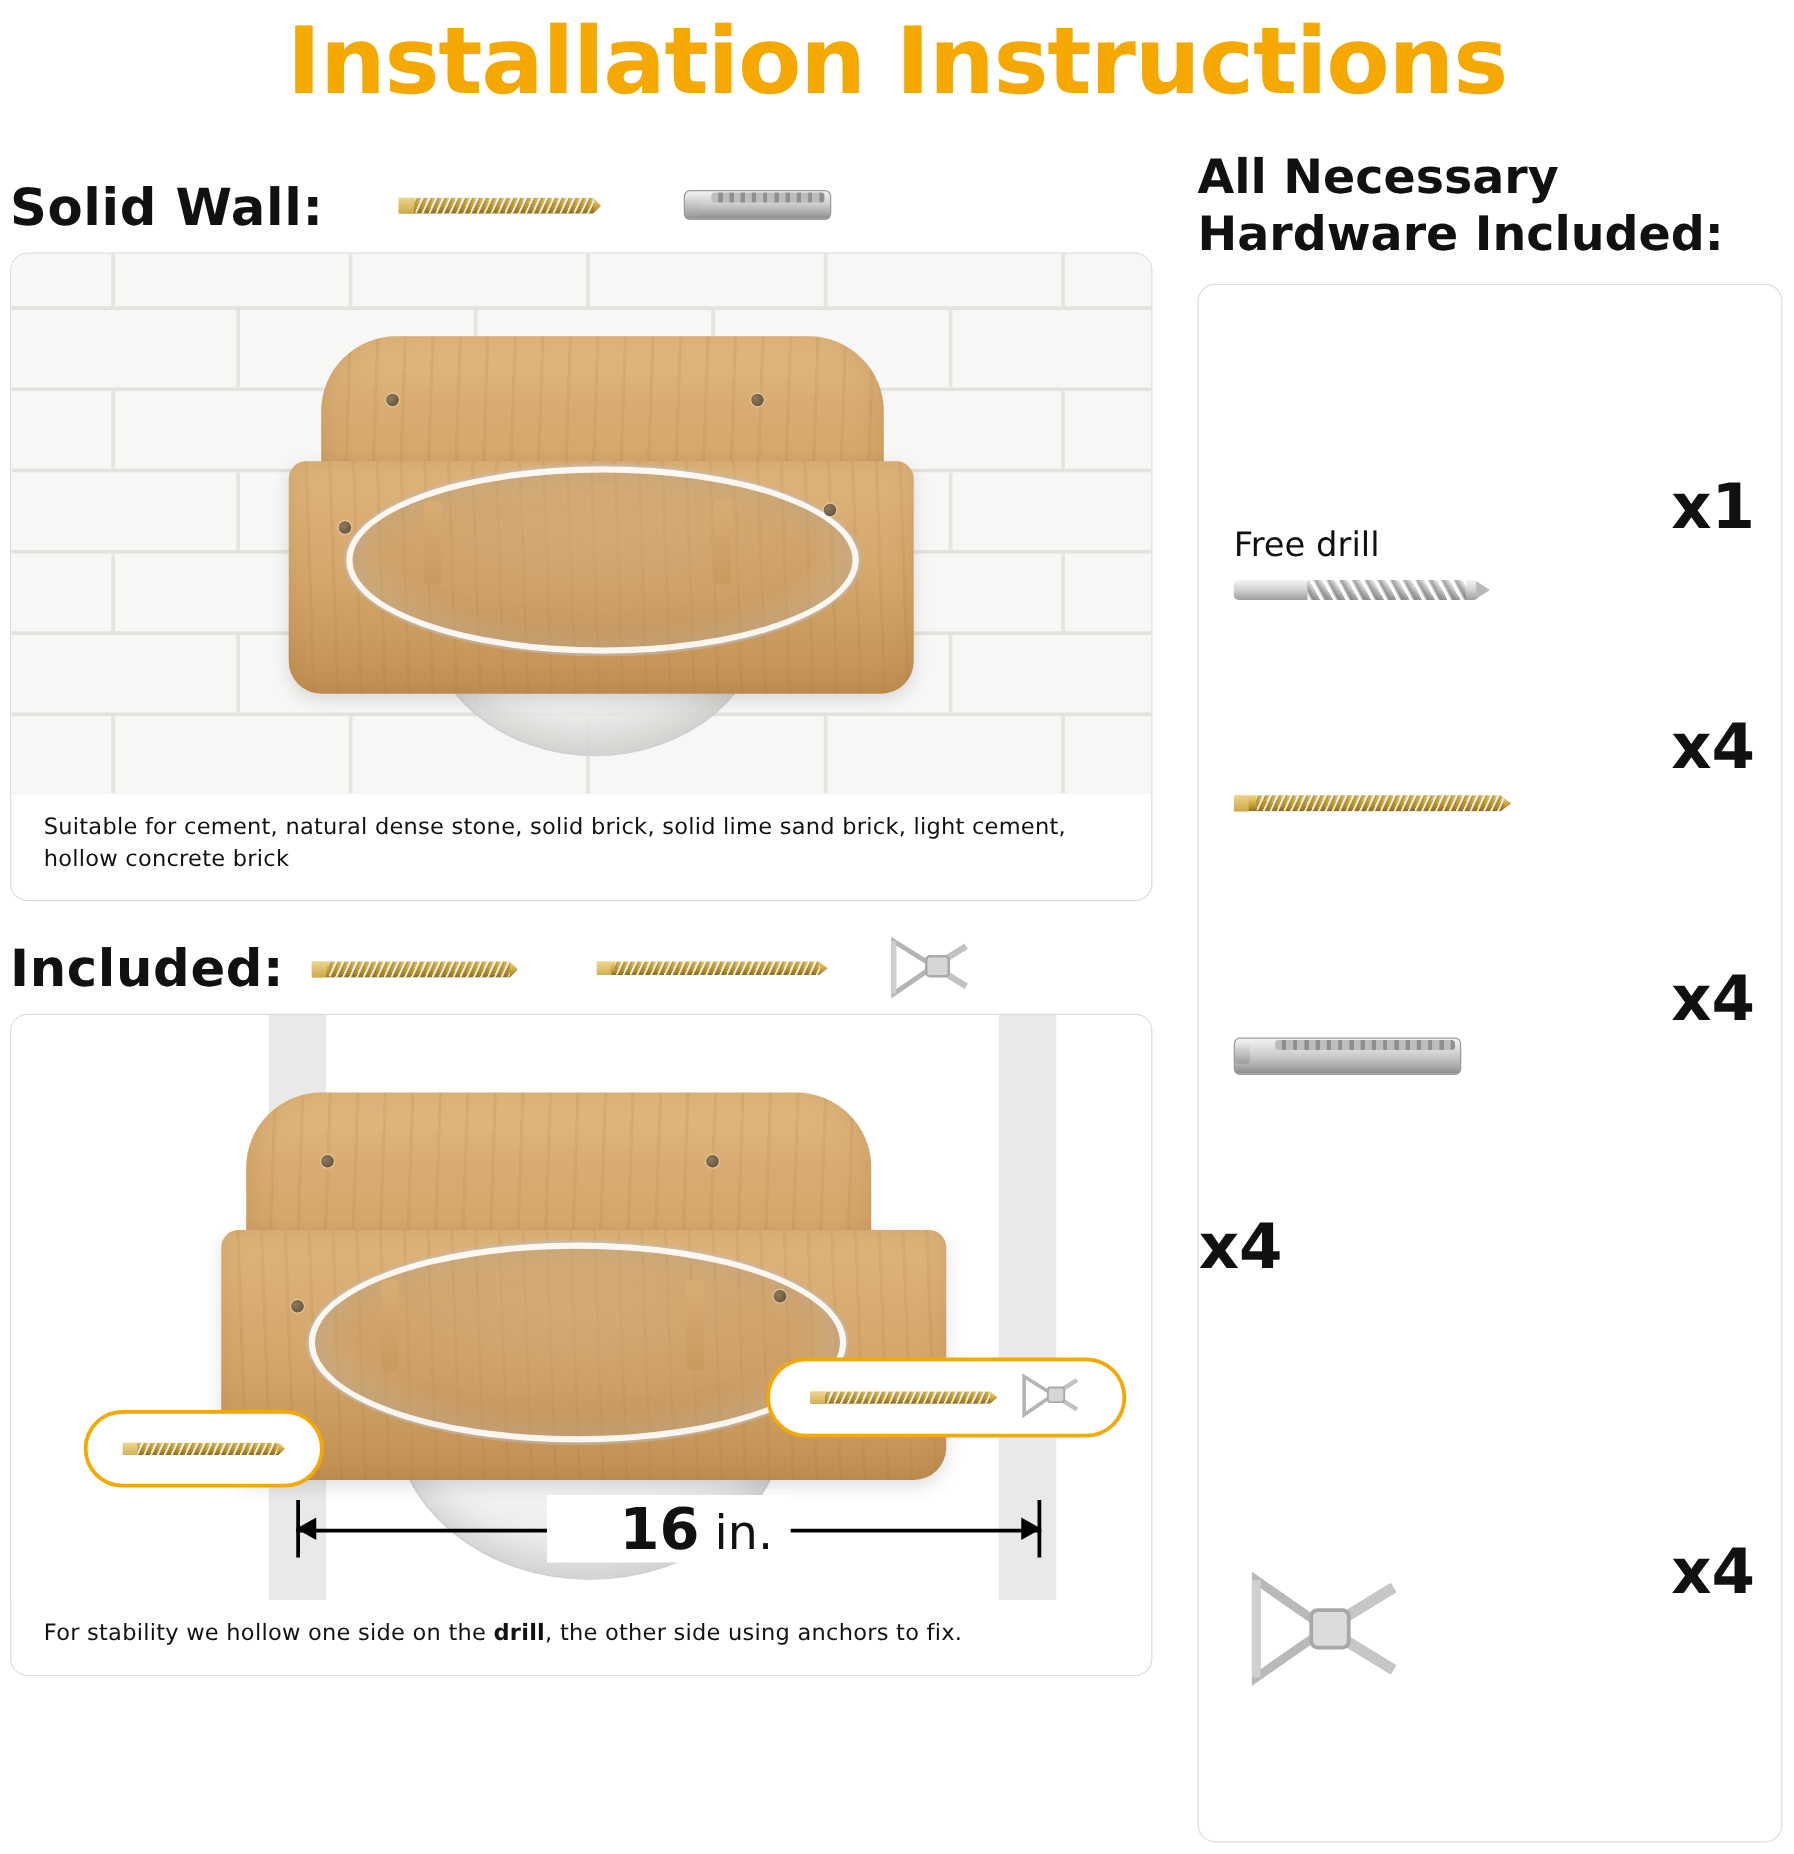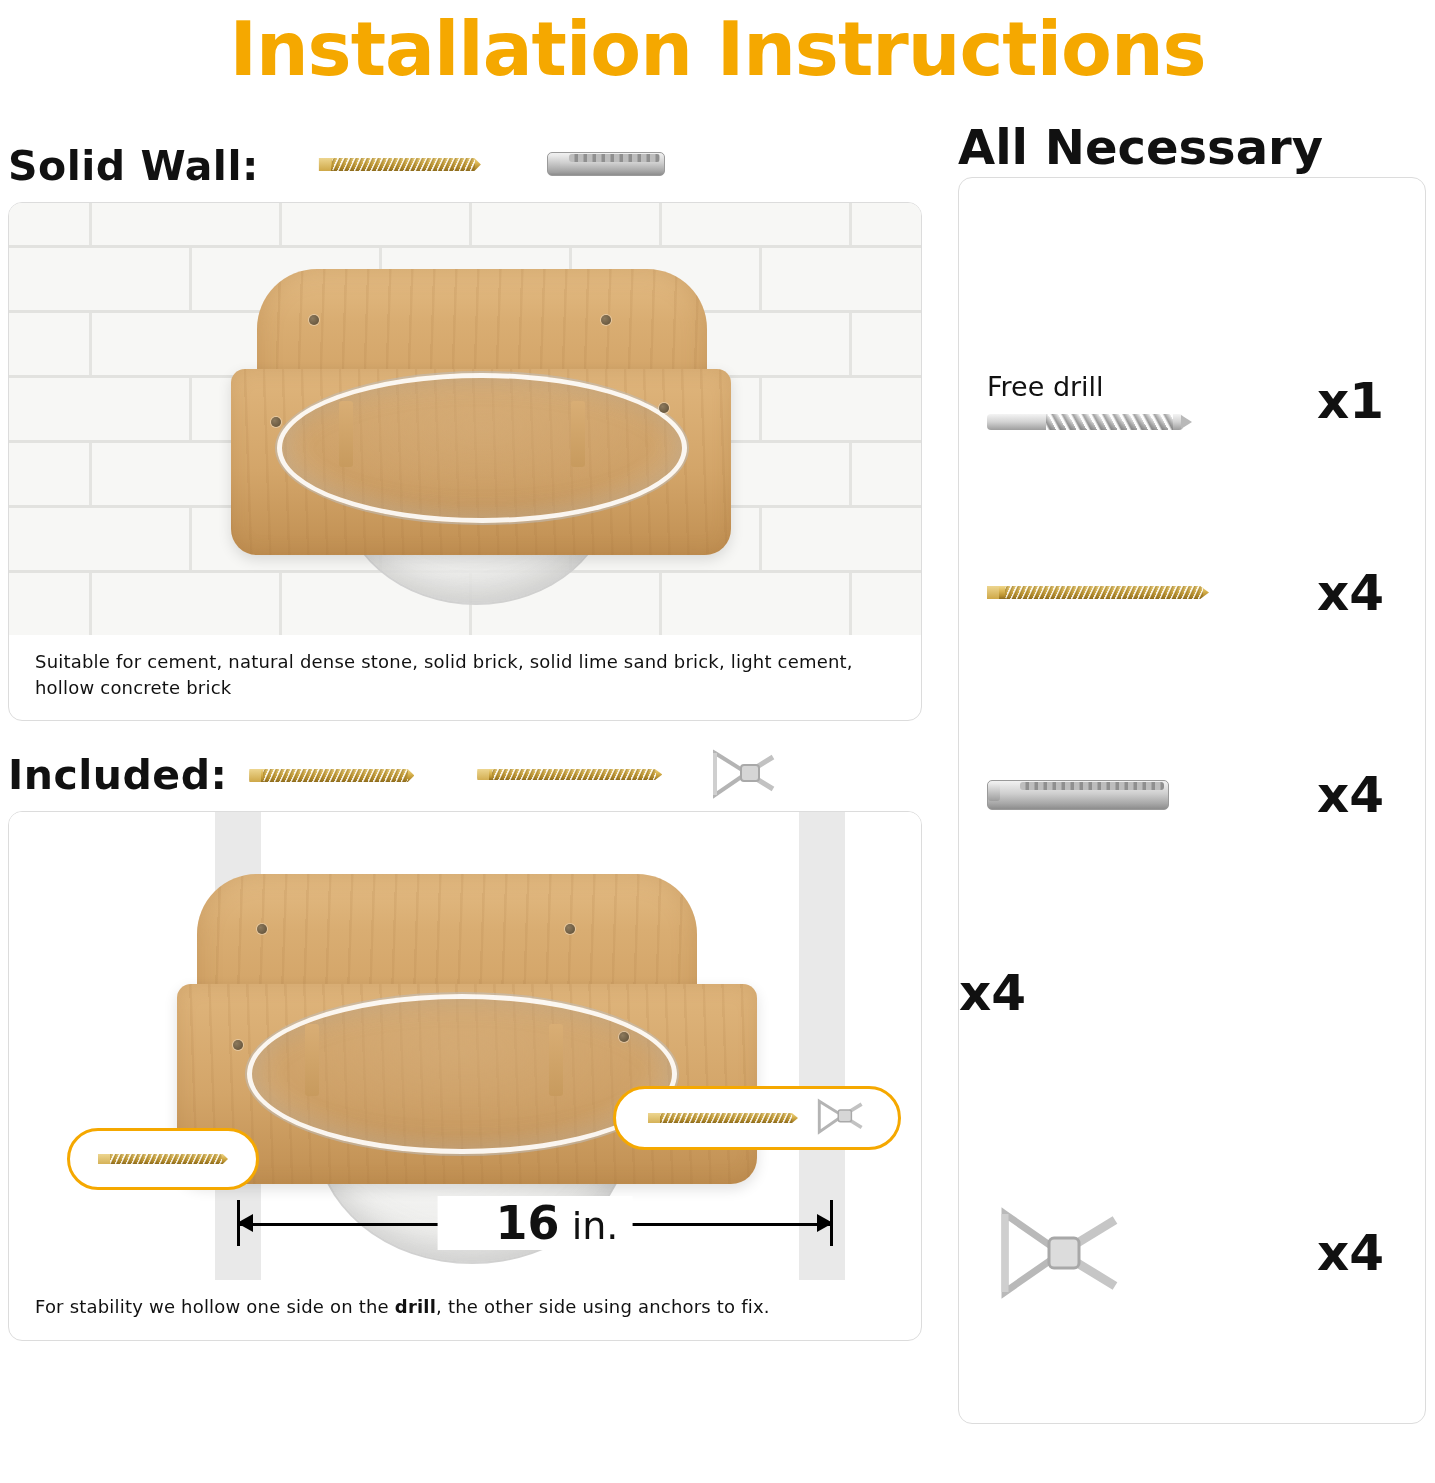--- a/index.html
+++ b/index.html
@@ -345,37 +345,38 @@
   .dim .text .num { font-size: 46px; font-weight: bold; margin-left: 44px; }
 
   
   .right-col {
     position: absolute;
     left: 958px;
     top: 118px;
     width: 468px;
   }
   .right-title {
-    font-size: 48px;
+    font-size: 38px;
     font-weight: bold;
     line-height: 1.22;
+    margin-bottom: 16px;
   }
   .hw-panel {
     border: 1px solid #dcdcdc;
     border-radius: 14px;
     height: 1245px;
     position: relative;
   }
   .hw-row {
     position: absolute;
     left: 0;
     right: 0;
     height: 150px;
     display: flex;
-    align-items: center;
+    gap: 20px;
   }
   .hw-graphic {
     position: relative;
     width: 330px;
     display: flex;
     flex-direction: column;
     justify-content: center;
     align-items: flex-start;
     padding-left: 28px;
   }
@@ -539,20 +540,21 @@
 
       <div class="caption">
         <span>For stability we hollow one side on the </span><b>drill</b><span>, the other side using anchors to fix.</span>
       </div>
     </div>
   </div>
 
   <div class="right-col">
     <div class="right-title">
       <div>All Necessary</div>
+      <div>Hardware Included:</div>
     </div>
 
     <div class="hw-panel">
 
       <div class="hw-row" style="top:148px;">
         <div class="hw-graphic">
           <div class="hw-label">Free drill</div>
           <div class="drill" style="width:196px;"></div>
         </div>
         <div class="hw-qty">x1</div>

